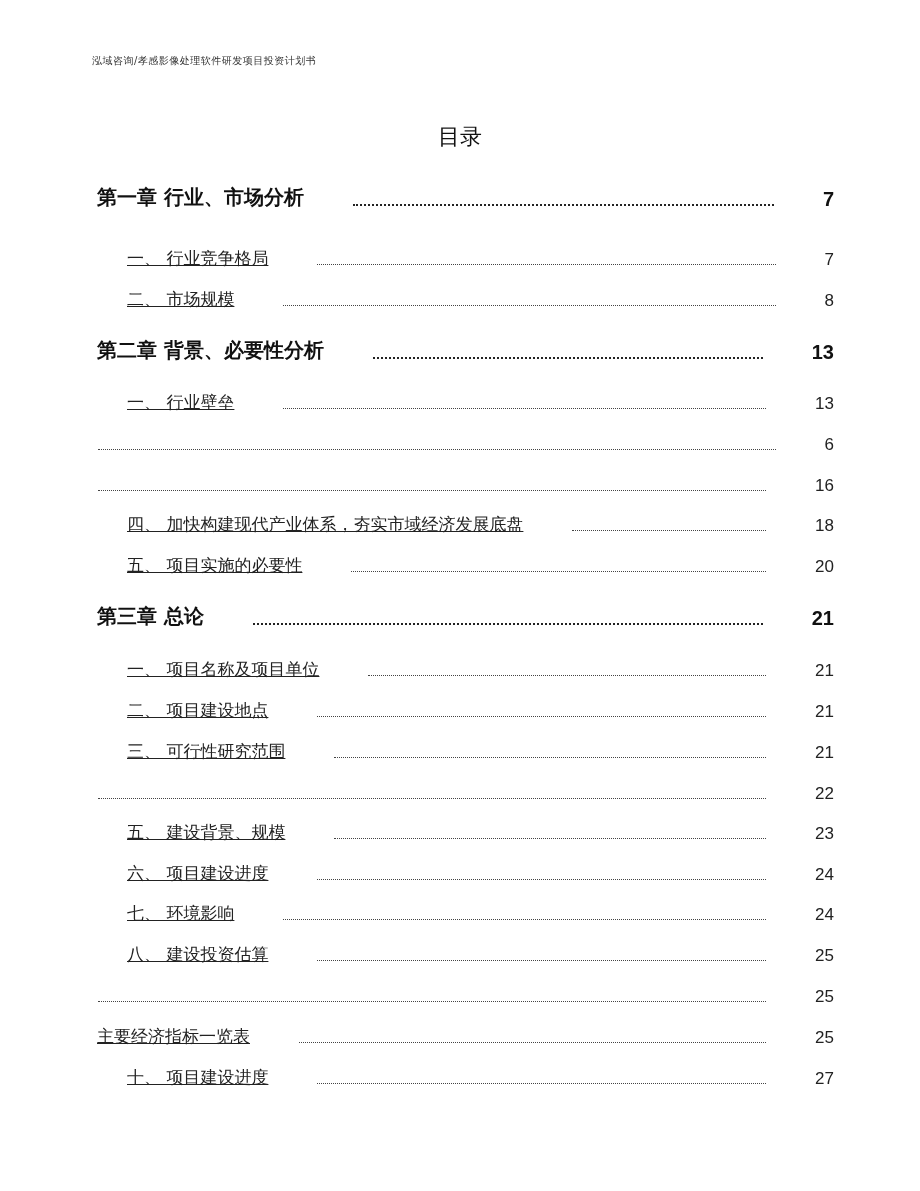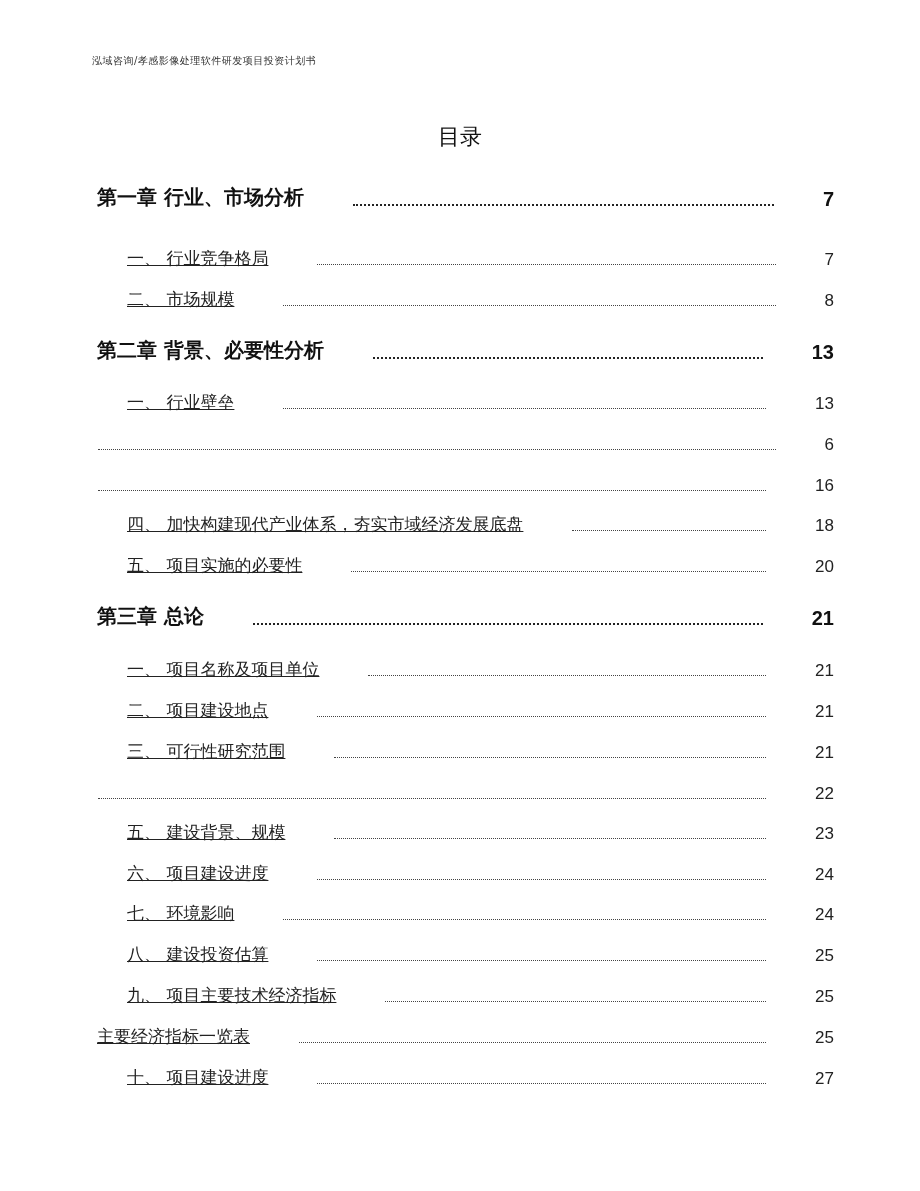--- a/index.html
+++ b/index.html
@@ -109,21 +109,20 @@
     <span class="label">七、 环境影响</span>
     <span class="dots"></span>
     <span class="page">24</span>
   </div>
   <div class="row section" style="top:942px">
     <span class="label">八、 建设投资估算</span>
     <span class="dots"></span>
     <span class="page">25</span>
   </div>
   <div class="row section" style="top:983px">
-    <span class="label">九、 项目主要技术经济指标</span>
     <span class="dots"></span>
     <span class="page">25</span>
   </div>
   <div class="row section flush" style="top:1024px">
     <span class="label">主要经济指标一览表</span>
     <span class="dots"></span>
     <span class="page">25</span>
   </div>
   <div class="row section" style="top:1065px">
     <span class="label">十、 项目建设进度</span>

